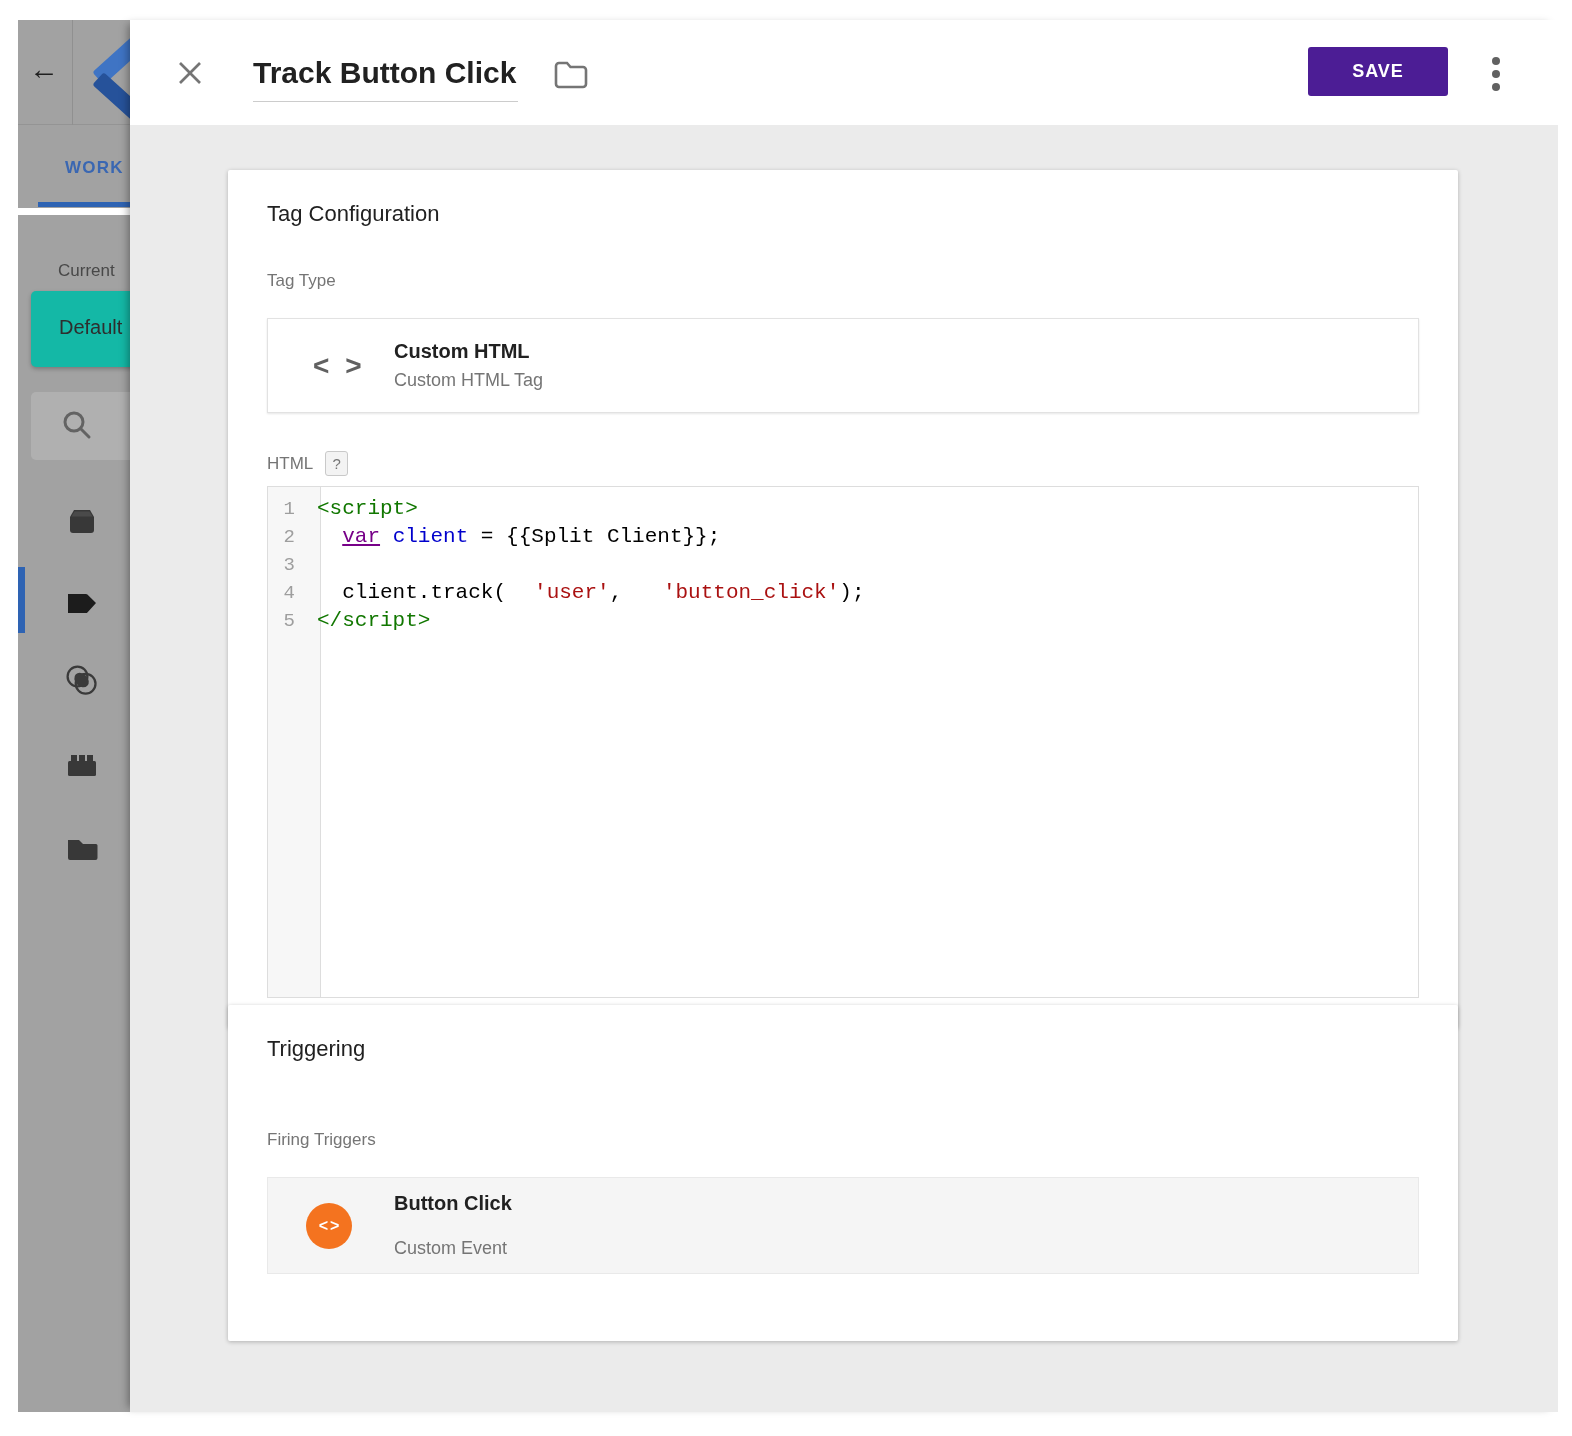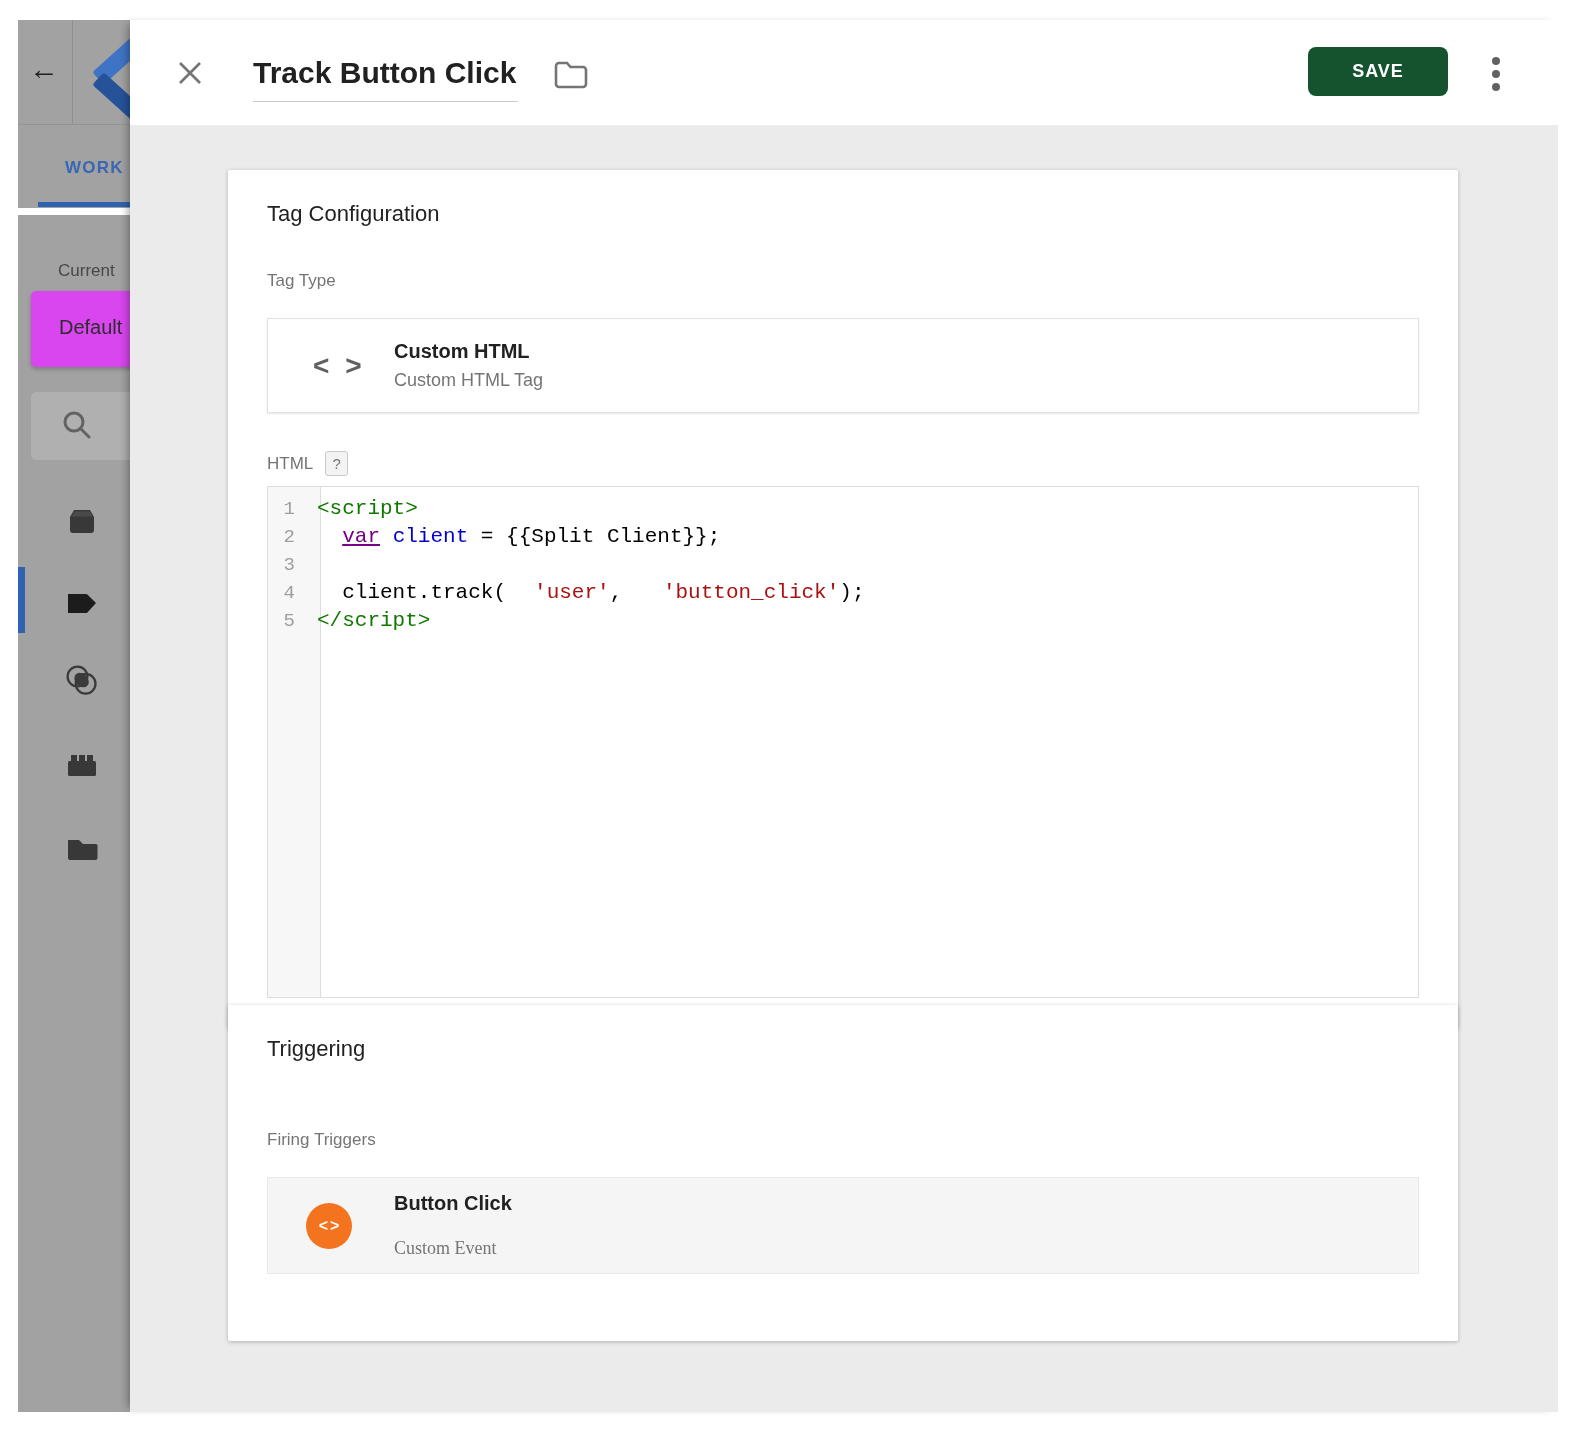--- a/index.html
+++ b/index.html
@@ -19,40 +19,40 @@
   .gtm-logo .arm { position:absolute; width:58px; height:17px; border-radius:3px;
                    transform-origin:left center; left:10px; top:28px; }
   .gtm-logo .arm-top { background:#3f74c4; transform:rotate(-42deg); }
   .gtm-logo .arm-bot { background:#26529a; transform:rotate(42deg); }
   .strip-tabstrip { position:absolute; left:0; top:105px; width:100%; height:90px;
                     border-bottom:7px solid #ffffff; }
   .tab-label { position:absolute; left:47px; top:33px; font-size:17px; font-weight:700;
                color:#3a67b2; letter-spacing:1.2px; white-space:nowrap; }
   .tab-underline { position:absolute; left:20px; top:77px; right:0; height:5px; background:#2e63b3; }
   .current-label { position:absolute; left:40px; top:241px; font-size:17px; color:#484848; white-space:nowrap; }
-  .ws-card { position:absolute; left:13px; top:271px; width:124px; height:76px; background:#d946ef;
+  .ws-card { position:absolute; left:13px; top:271px; width:124px; height:76px; background:#14b8a6;
              border-radius:5px; box-shadow:0 2px 4px rgba(0,0,0,0.25); }
   .ws-card-text { position:absolute; left:28px; top:25px; font-size:20px; color:#2e2e2e; white-space:nowrap; }
   .search-box { position:absolute; left:13px; top:372px; width:124px; height:68px;
                 background:#b0b0b0; border-radius:5px; }
   .search-box svg { position:absolute; left:29px; top:16px; }
   .nav-icon { position:absolute; left:46px; width:36px; height:36px; }
   .active-bar { position:absolute; left:0; top:547px; width:7px; height:66px; background:#2e63b3; }
 
   
   .modal { position:absolute; left:130px; top:20px; width:1428px; height:1392px;
            background:#ebebeb; box-shadow:-6px 0 8px -4px rgba(0,0,0,0.35); }
   .modal-header { position:absolute; left:0; top:0; width:100%; height:105px; background:#ffffff; }
   .close-btn { position:absolute; left:46px; top:39px; width:28px; height:28px; cursor:pointer; }
   .title-wrap { position:absolute; left:123px; top:34px; border-bottom:1px solid #cccccc;
                 padding:0 2px 9px 0; }
   .title-text { font-size:30px; font-weight:700; color:#212121; line-height:38px; white-space:nowrap; }
   .header-folder { position:absolute; left:423px; top:40px; }
-  .save-btn { position:absolute; right:110px; top:27px; width:140px; height:49px; background:#14532d;
-              border:none; border-radius:8px; color:#ffffff; font-family:"Liberation Sans",sans-serif;
+  .save-btn { position:absolute; right:110px; top:27px; width:140px; height:49px; background:#4c1d95;
+              border:none; border-radius:3px; color:#ffffff; font-family:"Liberation Sans",sans-serif;
               font-size:18px; font-weight:700; letter-spacing:1px; cursor:pointer; }
   .dots-menu { position:absolute; right:55px; top:37px; width:14px; cursor:pointer; }
   .dots-menu .dot { width:8px; height:8px; border-radius:50%; background:#616161; margin:0 auto 5px auto; }
 
   .modal-body { position:absolute; left:0; top:105px; width:100%; height:1287px; background:#ebebeb;padding-left:20px; }
   .card { position:absolute; left:98px; width:1230px; background:#ffffff; border-radius:2px;
           box-shadow:0 1px 4px rgba(0,0,0,0.25); padding:0 39px; }
   .card-1 { top:45px; height:858px; }
   .card-2 { top:880px; height:336px; }
   .card h2 { padding-top:31px; font-size:22px; font-weight:400; color:#212121; }
@@ -91,21 +91,21 @@
 
   .trigger-row { margin-top:27px; height:97px; width:1152px; background:#f5f5f5;
                  border:1px solid #e9e9e9; display:flex; align-items:center; padding-left:38px;
                  cursor:pointer; }
   .trigger-circle { width:46px; height:46px; border-radius:50%; background:#f4731f; flex:none;
                     display:flex; align-items:center; justify-content:center; }
   .trigger-glyph { color:#ffffff; font-size:16px; font-weight:700; letter-spacing:2px;
                    padding-left:2px; white-space:pre; }
   .trigger-text { margin-left:42px; }
   .trigger-name { font-size:20px; font-weight:700; color:#212121; }
-  .trigger-type { font-size:18px; color:#757575; margin-top:23px;font-family:Liberation Serif, serif; }
+  .trigger-type { font-size:18px; color:#757575; margin-top:23px; }
 </style>
 </head>
 <body>
 
 <div class="page">
 
   <div class="app-strip">
     <div class="strip-topbar">
       <span class="back-arrow">←</span>
       <div class="topbar-divider"></div>

